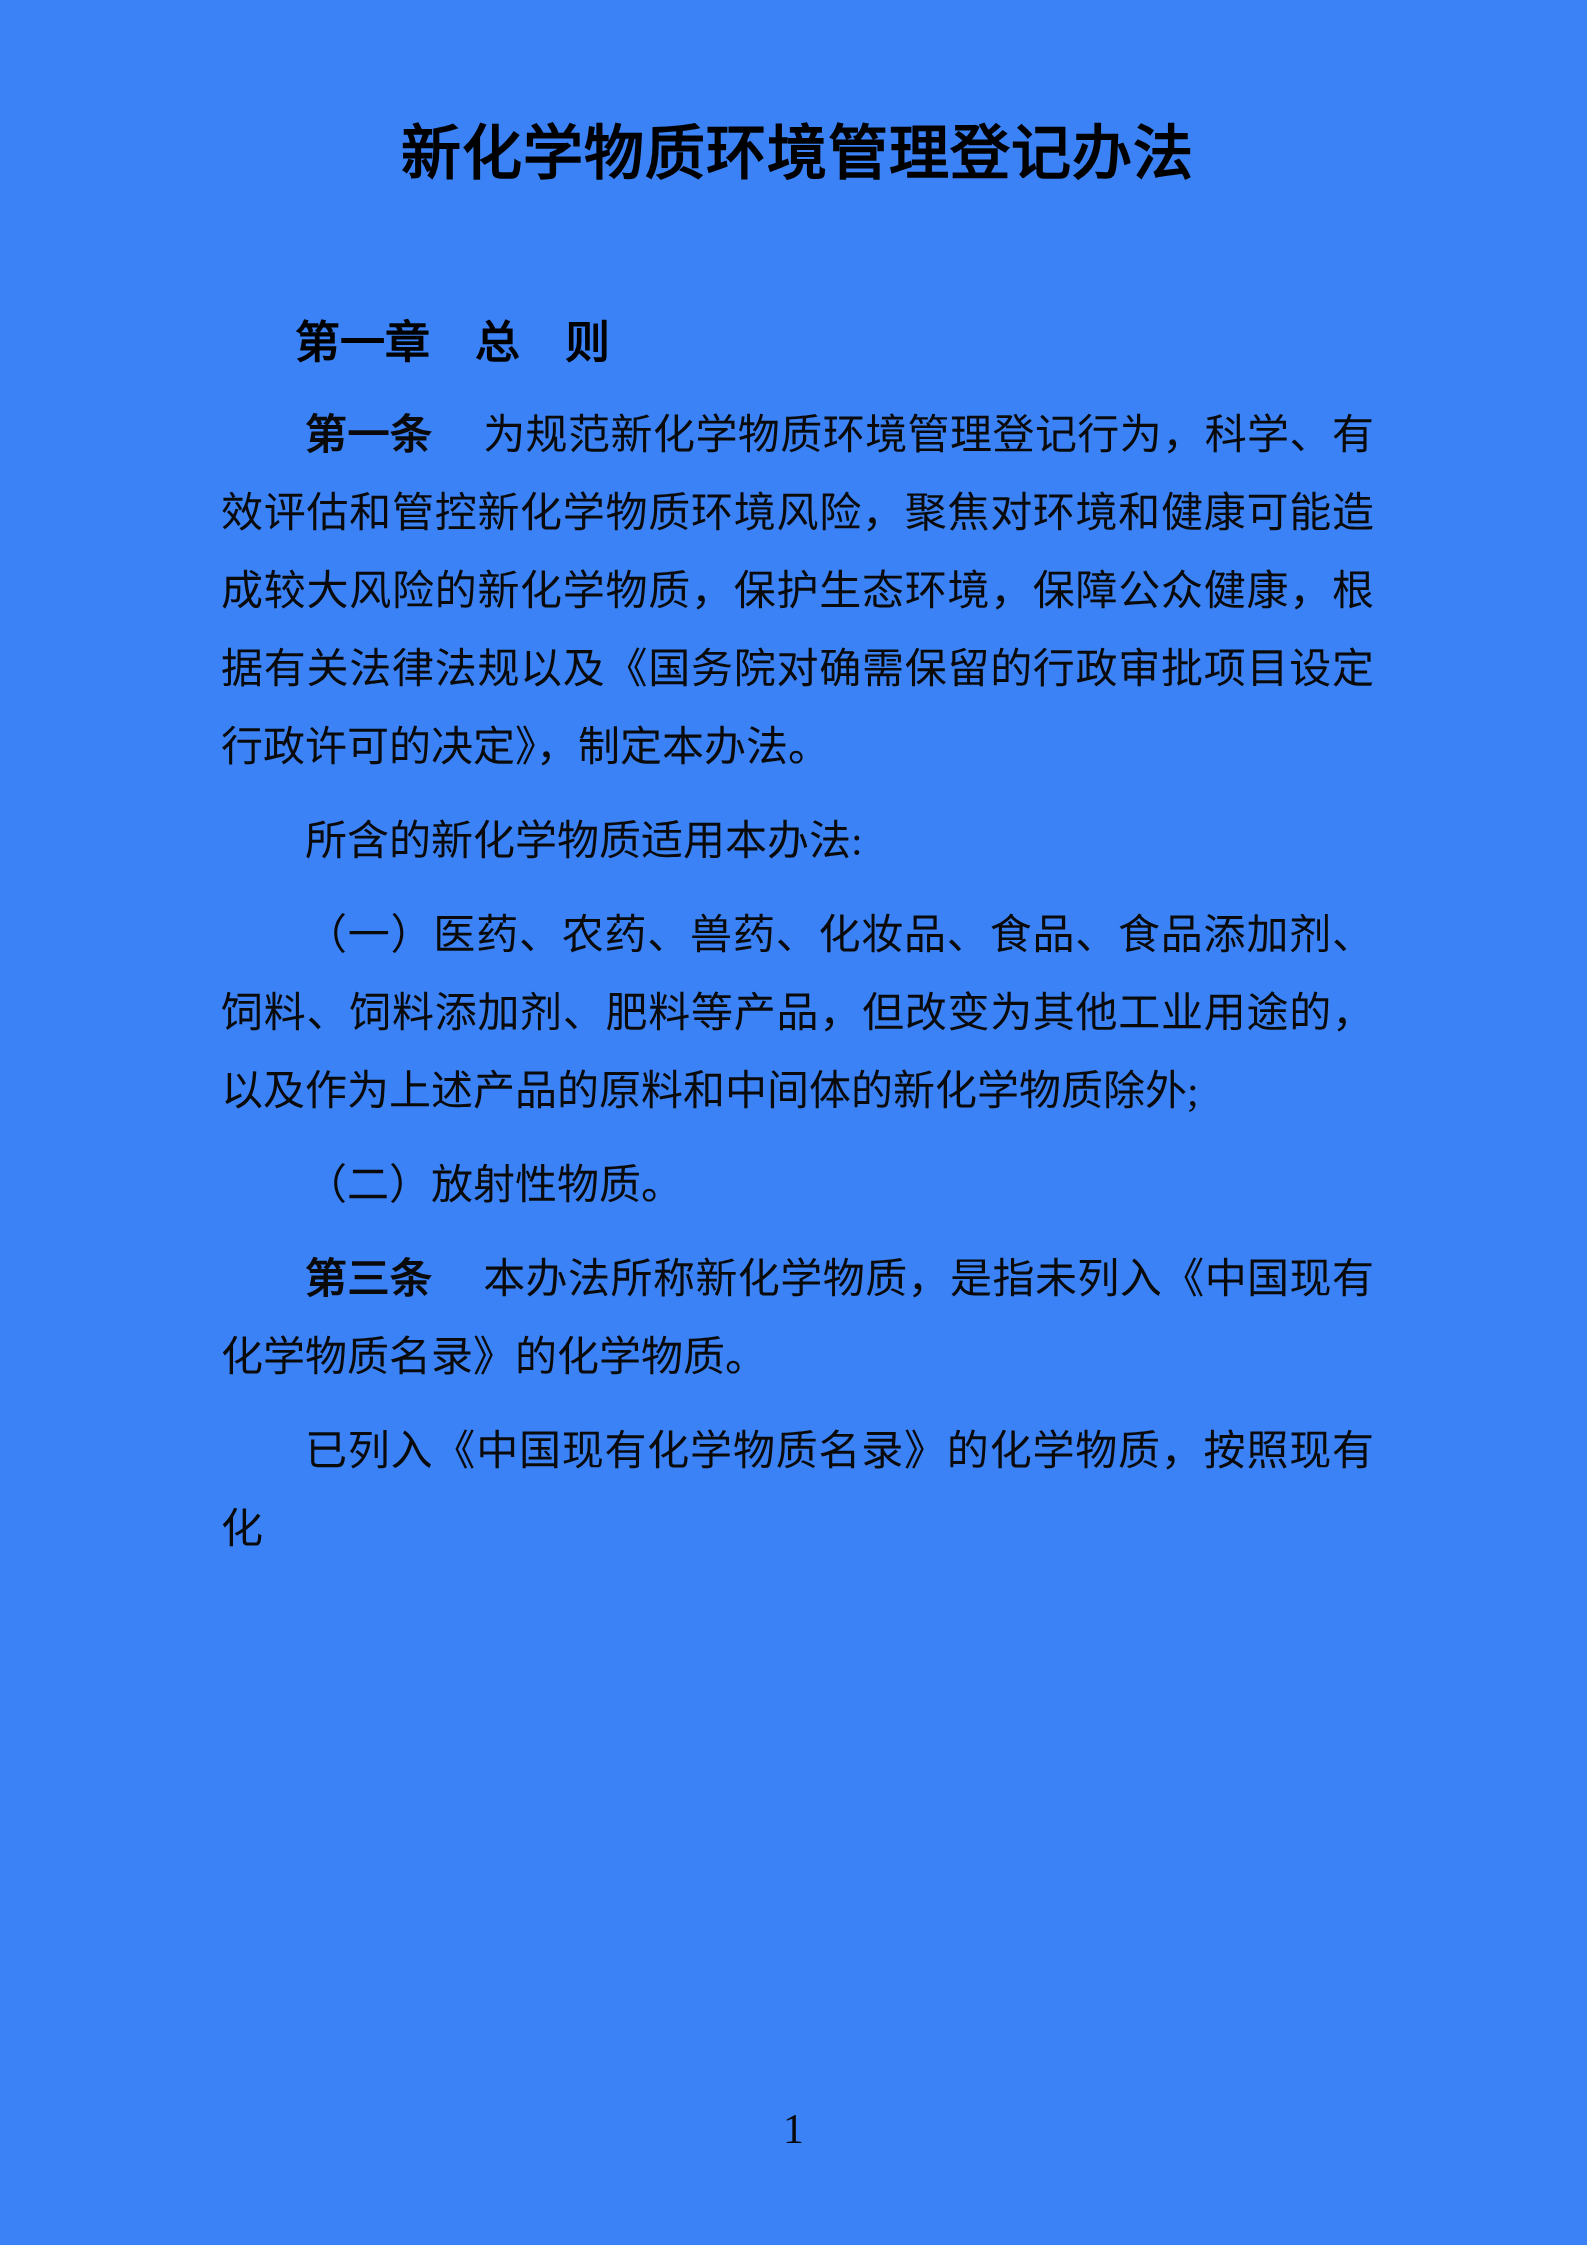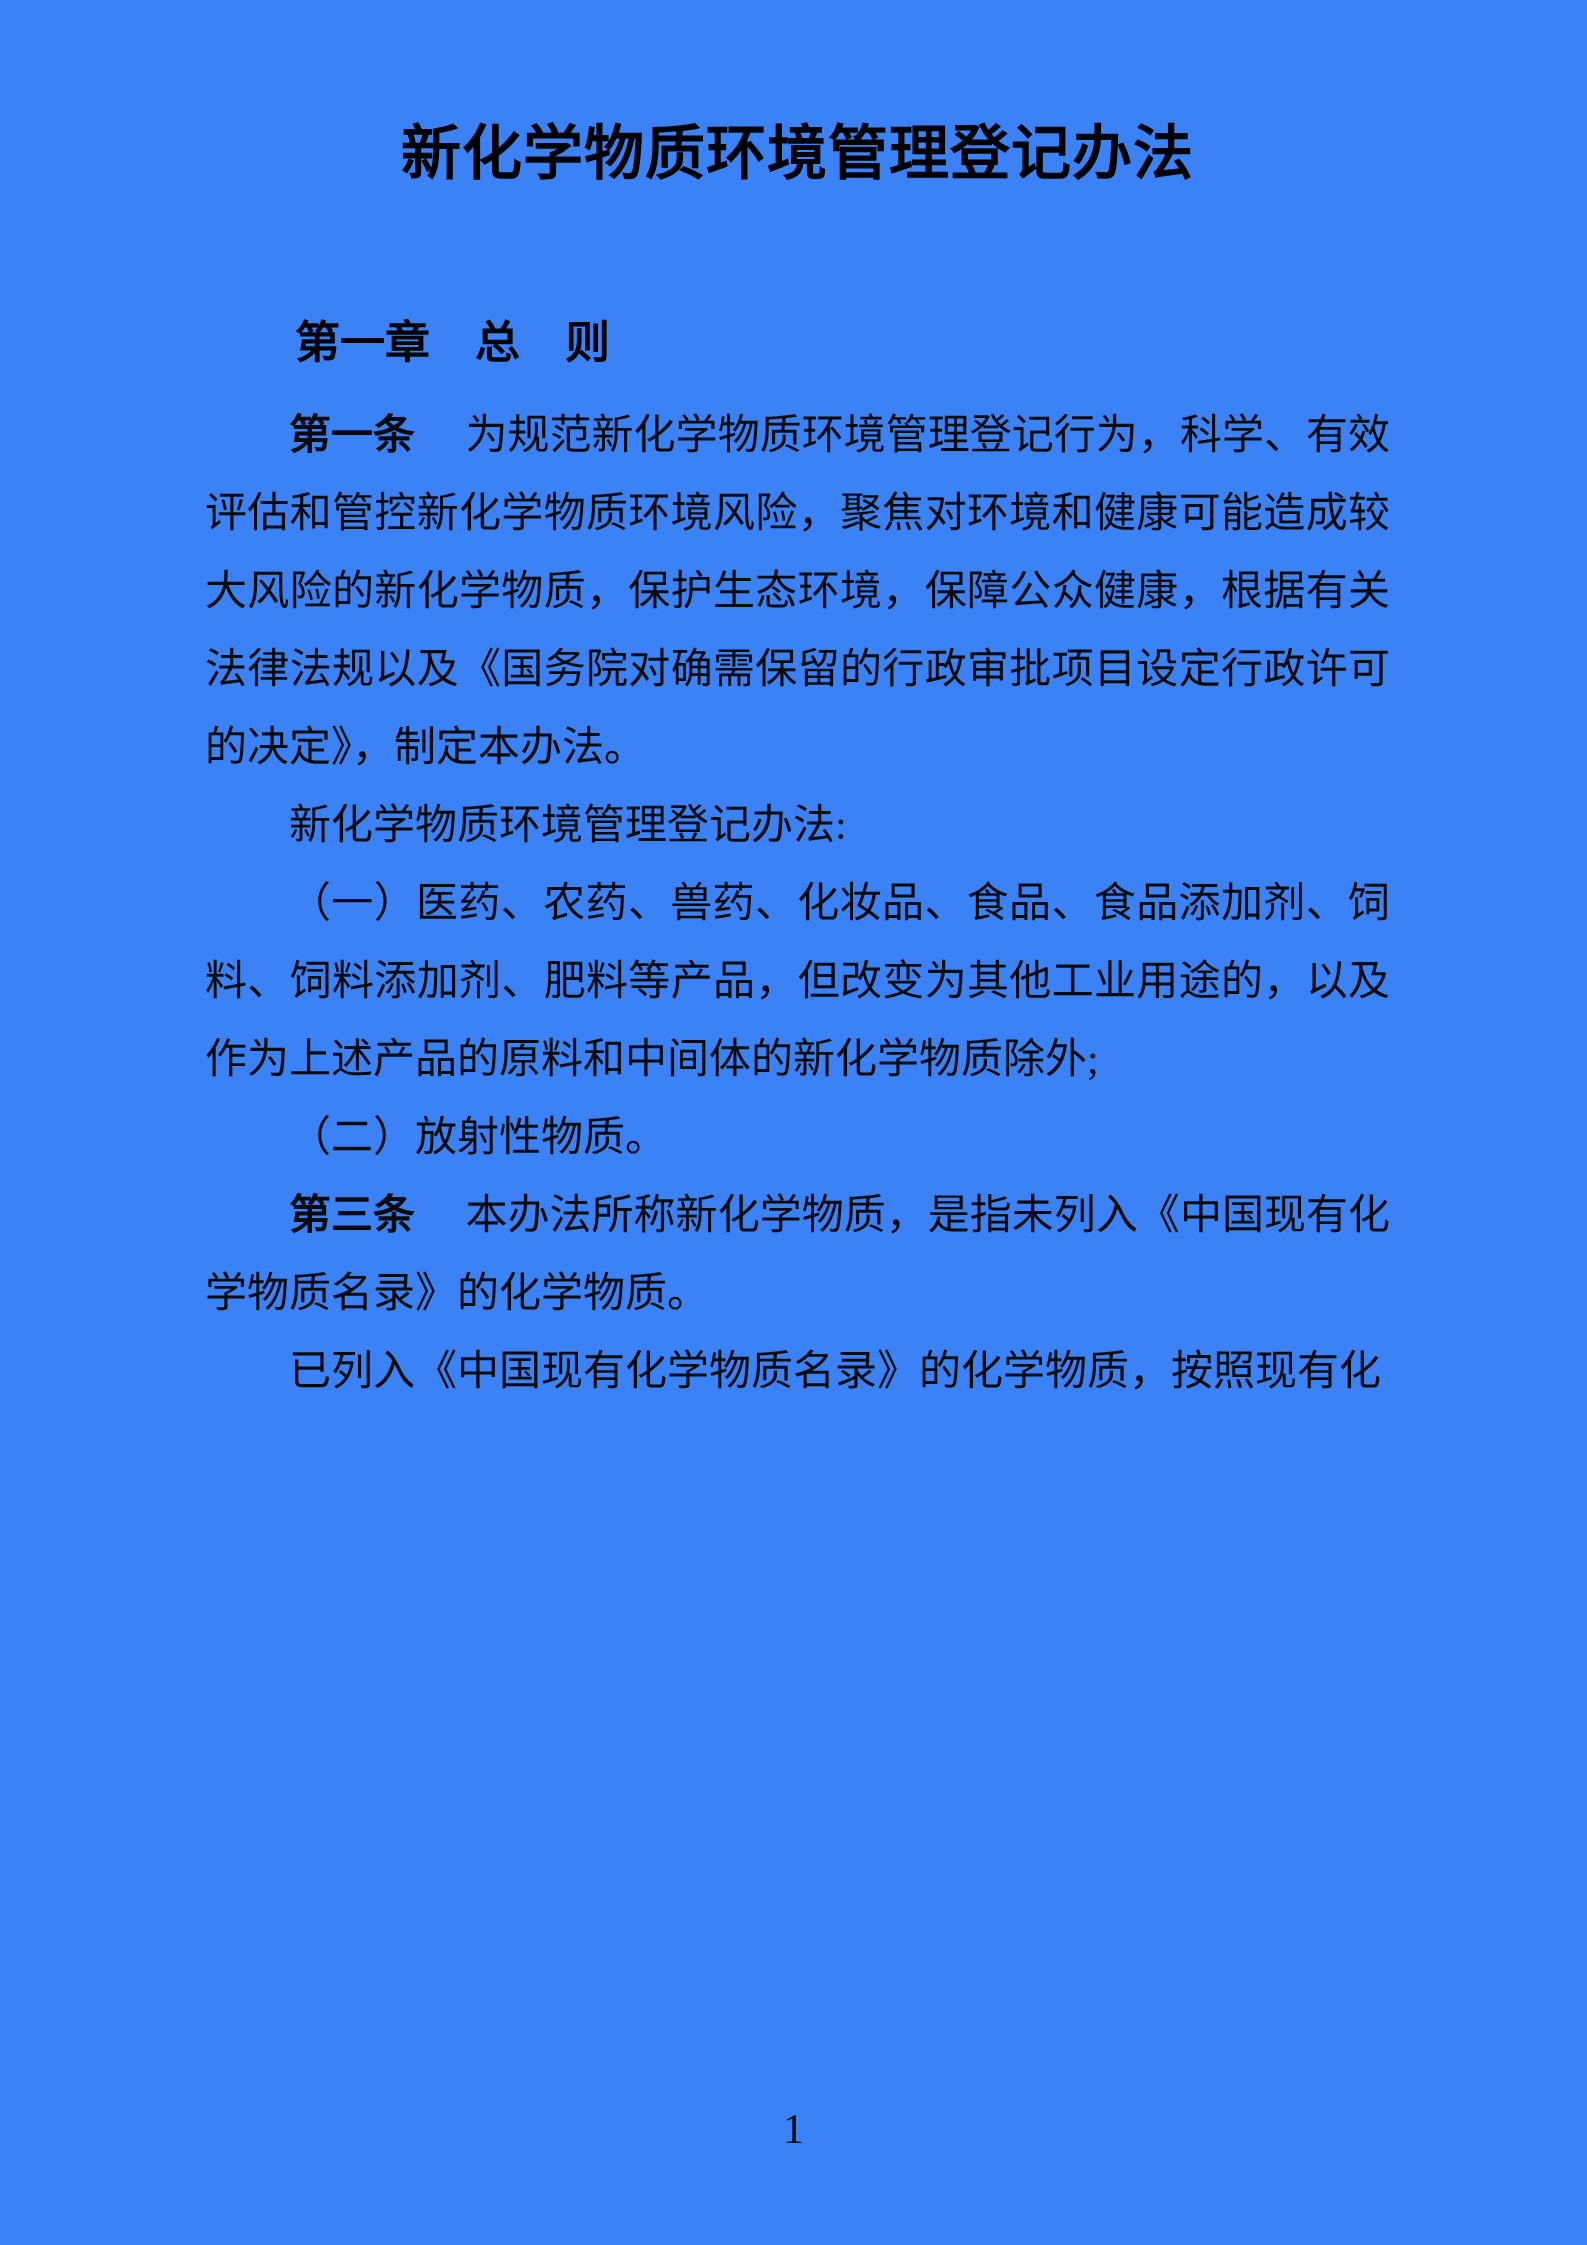--- a/index.html
+++ b/index.html
@@ -39,21 +39,21 @@
   }
   .body-text {
     margin-top: 26px;
     font-size: 42px;
     line-height: 78px;
     text-align: justify;
     text-justify: inter-character;
     color: #0a0a0a;
   }
   .body-text p {
-    margin: 0;
+    margin: 16px;
     padding: 0;
     text-indent: 2em;
   }
   .article-lead {
     font-weight: bold;
     margin-right: 0.95em;
   }
   .page-number {
     position: absolute;
     left: 0;
@@ -75,21 +75,21 @@
 
   <div class="body-text" id="paragraphs">
   <p>
     <span class="article-lead">第一条</span>
     <span class="para-text">为规范新化学物质环境管理登记行为，科学、有效评估和管控新化学物质环境风险，聚焦对环境和健康可能造成较大风险的新化学物质，保护生态环境，保障公众健康，根据有关法律法规以及《国务院对确需保留的行政审批项目设定行政许可的决定》，制定本办法。</span>
   </p>
 
 
   <p>
     
-    <span class="para-text">新化学物质环境管理登记办法:</span>
+    <span class="para-text">所含的新化学物质适用本办法:</span>
   </p>
 
   <p>
     
     <span class="para-text">（一）医药、农药、兽药、化妆品、食品、食品添加剂、饲料、饲料添加剂、肥料等产品，但改变为其他工业用途的，以及作为上述产品的原料和中间体的新化学物质除外;</span>
   </p>
 
   <p>
     
     <span class="para-text">（二）放射性物质。</span>

